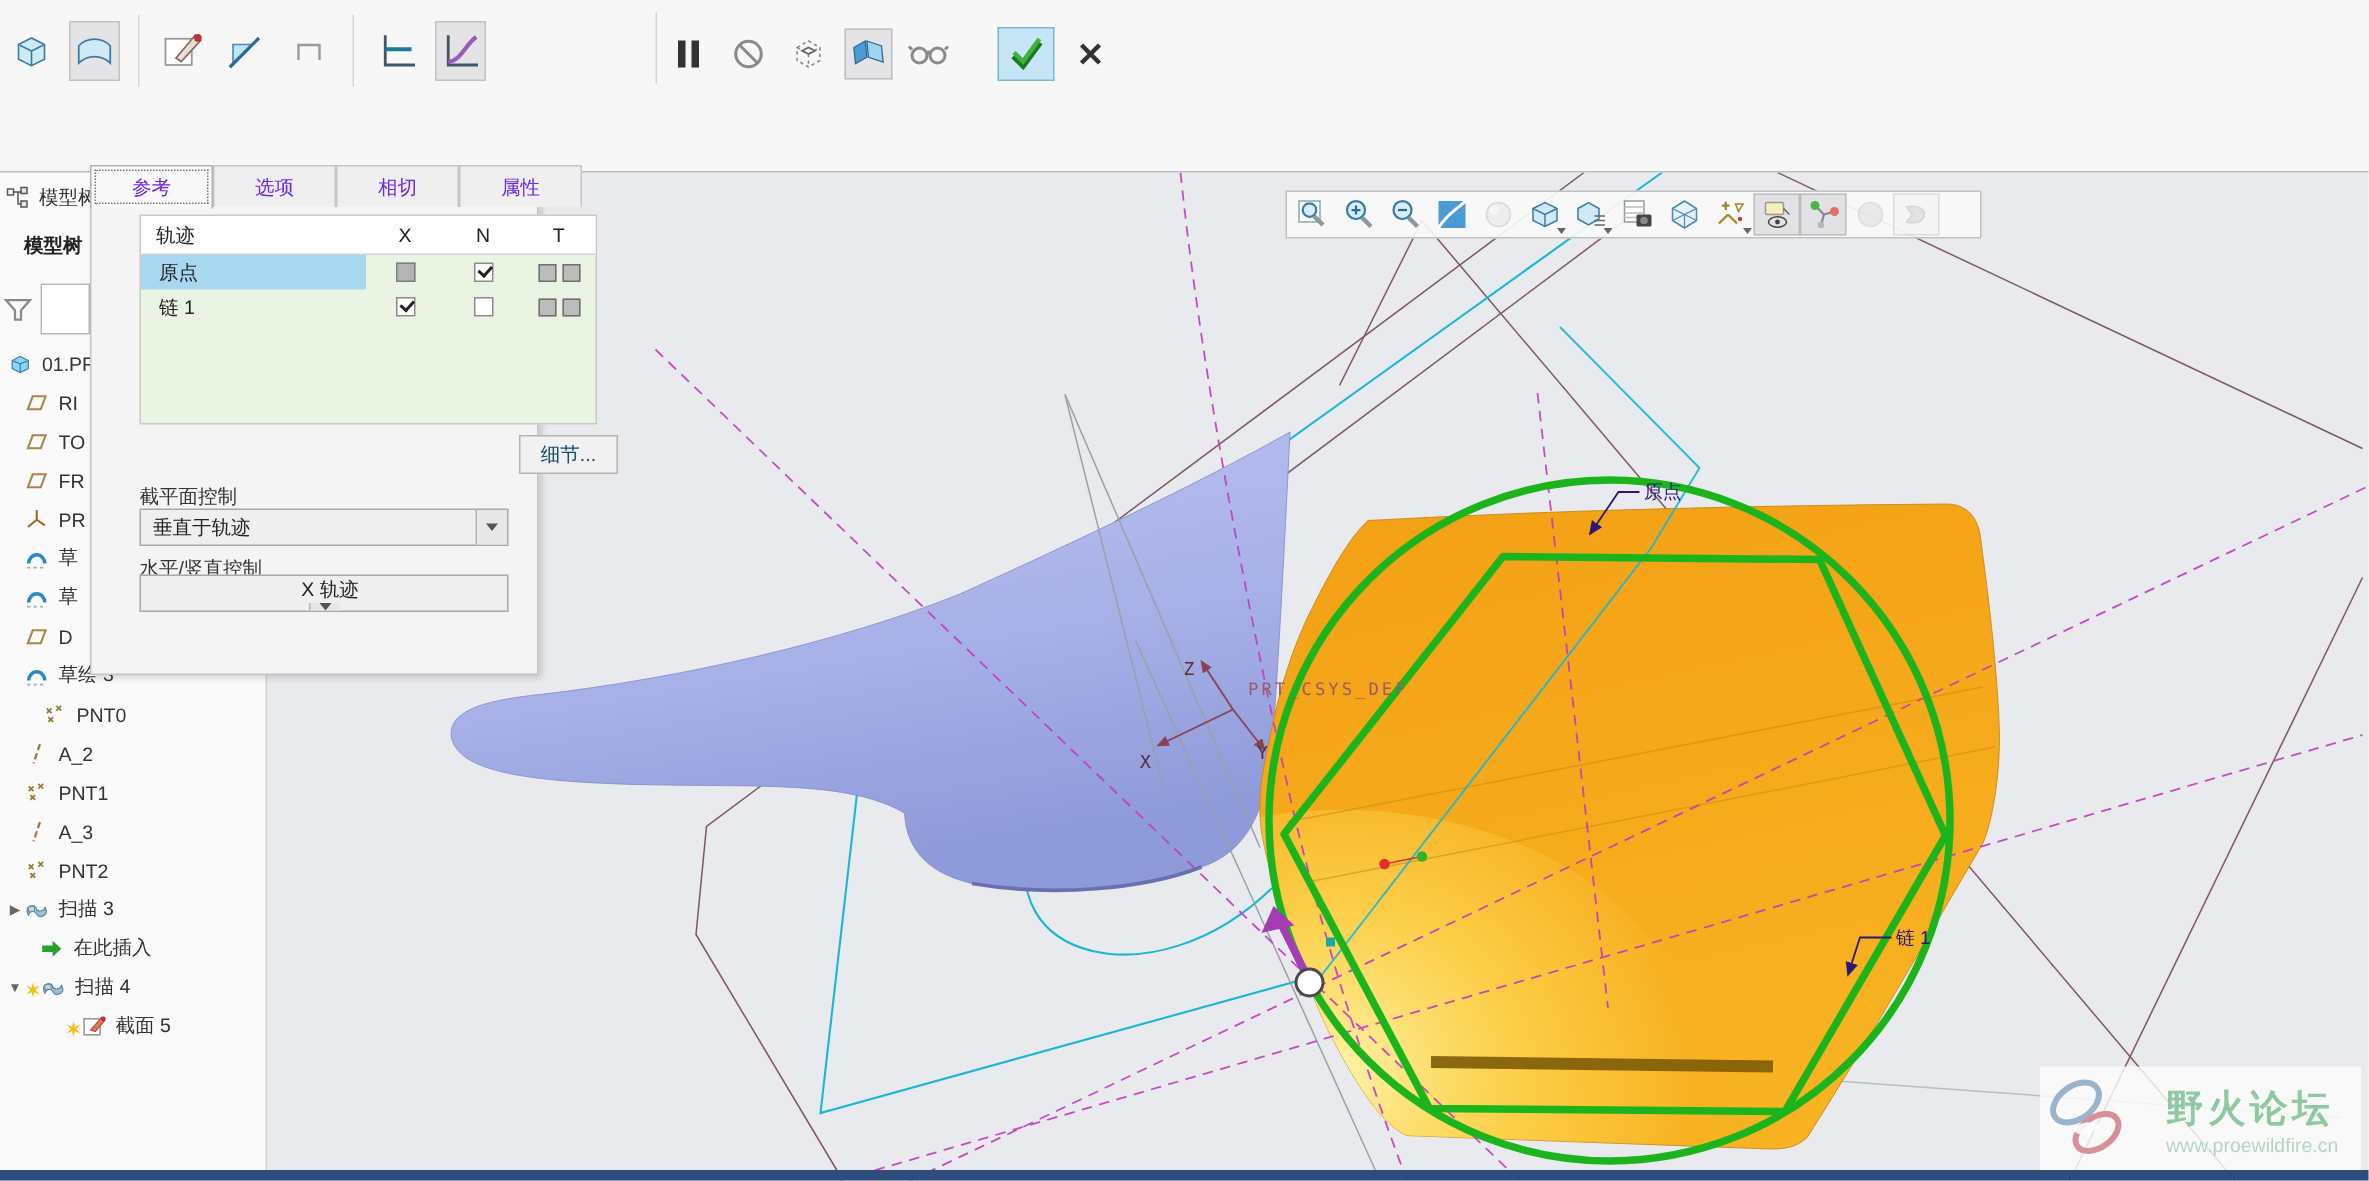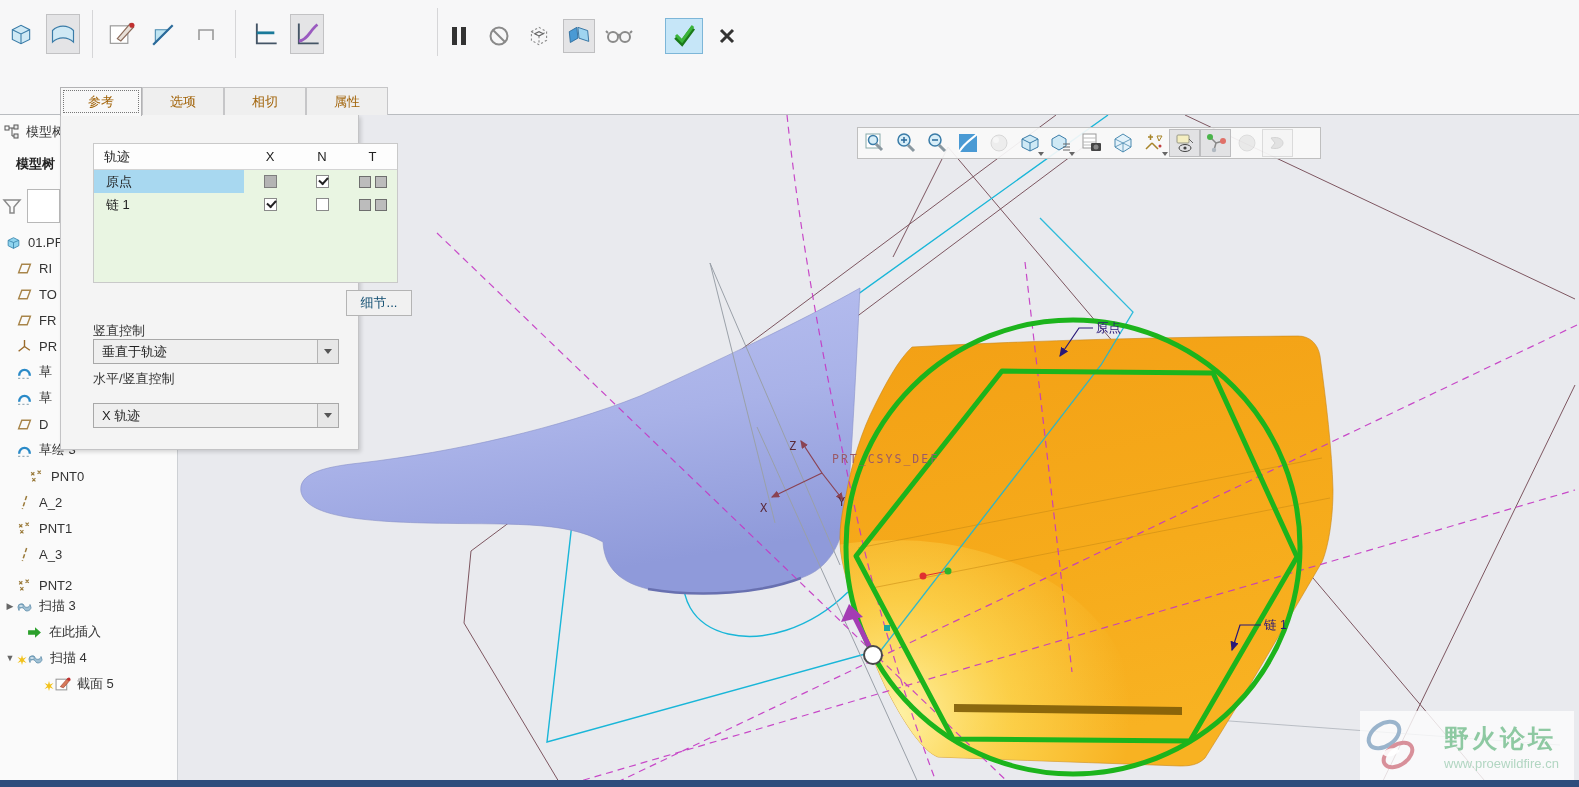--- a/index.html
+++ b/index.html
@@ -14,21 +14,21 @@
   .tool-ic { width:34px; height:40px; display:flex; align-items:center; justify-content:center; }
   .tool-ic.sel { background:#e4e4e6; border:1px solid #c2c2c4; }
   .vsep { width:1px; height:48px; background:#d6d6d8; margin:0 4px; }
   .commit-ic { width:32px; height:34px; display:flex; align-items:center; justify-content:center; }
   .commit-ic.sel { background:#e4e4e6; border:1px solid #bfbfc1; }
   .commit-ic.ok { width:38px; height:36px; background:#c6e6f8; border:1px solid #7db6d8; }
 
   
   #tabs { position:absolute; left:60px; top:87px; height:29px; display:flex; z-index:46; }
   .tab { min-width:82px; height:28px; display:flex; align-items:center; justify-content:center;
-    font-size:13px; color:#a16207; background:#efefef; border:1px solid #c6c6c8; border-bottom:none; }
+    font-size:13px; color:#6d28d9; background:#efefef; border:1px solid #c6c6c8; border-bottom:none;margin-top:23px; }
   .tab.active { background:#f8f8f8; outline:1px dotted #777; outline-offset:-4px; border-color:#b2b2b4; height:29px; }
 
   
   #panel { position:absolute; left:60px; top:115px; width:299px; height:335px;
     background:#f4f4f4; border:1px solid #c3c3c5; border-top:none;
     box-shadow:2px 2px 4px rgba(0,0,0,.15); z-index:45; }
   #trk-table { position:absolute; left:32px; top:28px; width:305px; height:140px;
     background:#e9f5e2; border:1px solid #c9c9c9; }
   #trk-head { display:flex; height:26px; background:#fdfdfd; border-bottom:1px solid #d4d4d4; }
   .th { font-size:13px; color:#222; display:flex; align-items:center; padding-left:10px; }
@@ -335,29 +335,29 @@
             <span class="cb "></span>
           </div>
           <div class="tcell" style="width:49px;justify-content:center;">
             <span class="sq"></span>
             <span class="sq" style="margin-right:0;"></span>
           </div>
         </div>
       </div>
   </div>
   <button id="details-btn">细节...</button>
-  <div class="ctl-label" style="top:207px;">竖直控制</div>
+  <div class="ctl-label" style="top:207px;">截平面控制</div>
   <div class="dd" style="top:224px;gap:48px;">
     <div class="val">垂直于轨迹</div>
     <div class="arrow">
         <div class="tri"></div>
       </div>
   </div>
   <div class="ctl-label" style="top:255px;">水平/竖直控制</div>
-  <div class="dd" style="top:288px;">
+  <div class="dd" style="top:268px;flex-direction:column;">
     <div class="val">X 轨迹</div>
     <div class="arrow">
         <div class="tri"></div>
       </div>
   </div>
 </div>
 
 <div id="sidebar">
   <div id="nav-head">
     <svg width="16" height="16" viewBox="0 0 16 16">
@@ -491,21 +491,21 @@
       </div>
       <div class="titem" style="padding-left: 3px;">
         <span class="exp"></span>
         <span class="ticon">
           <svg width="15" height="15" viewBox="0 0 14 14">
             <path d="M9,1 L5,13" stroke="#9a7a3a" stroke-dasharray="4 2" stroke-width="1.4"></path>
           </svg>
         </span>
         <span>A_3</span>
       </div>
-      <div class="titem" style="padding-left: 3px; align-items: flex-end;">
+      <div class="titem" style="padding-left: 3px;">
         <span class="exp"></span>
         <span class="ticon">
           <svg width="15" height="15" viewBox="0 0 14 14">
             <path d="M2,3 L5,6 M5,3 L2,6 M8,1.5 L11,4.5 M11,1.5 L8,4.5 M3,8.5 L6,11.5 M6,8.5 L3,11.5" stroke="#9a7a3a" stroke-width="1.1"></path>
           </svg>
         </span>
         <span>PNT2</span>
       </div>
       <div class="titem" style="padding-left: 3px;">
         <span class="exp">▶</span>

